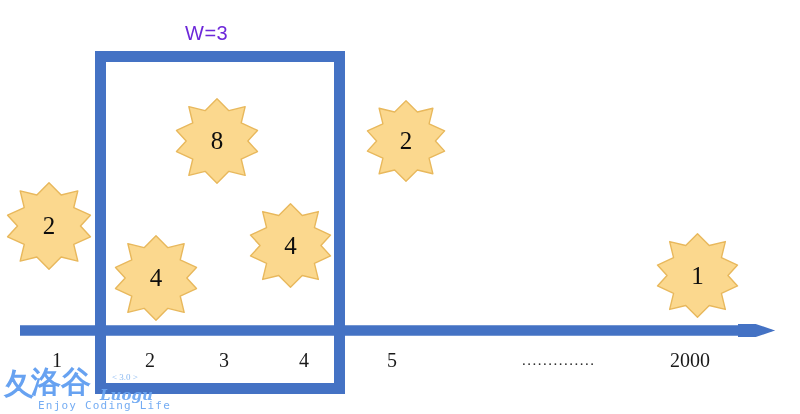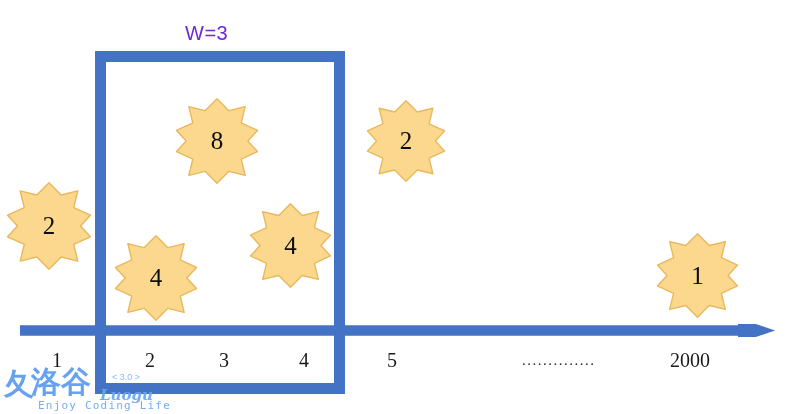--- a/index.html
+++ b/index.html
@@ -137,21 +137,21 @@
     font-family: "DejaVu Serif", serif;
     white-space: nowrap;
     text-align: right;
   }
   .wm-tag {
     position: absolute;
     left: 108px;
     top: 12px;
     font-size: 9px;
     color: #7fb2f0;
-    font-family: Liberation Sans, sans-serif;
+    font-family: Liberation Serif, serif;
     white-space: nowrap;
   }
   .wm-slogan {
     position: absolute;
     left: 34px;
     top: 39px;
     font-size: 11px;
     color: #6aa6f2;
     letter-spacing: 1.2px;
     font-family: "DejaVu Sans Mono", monospace;

